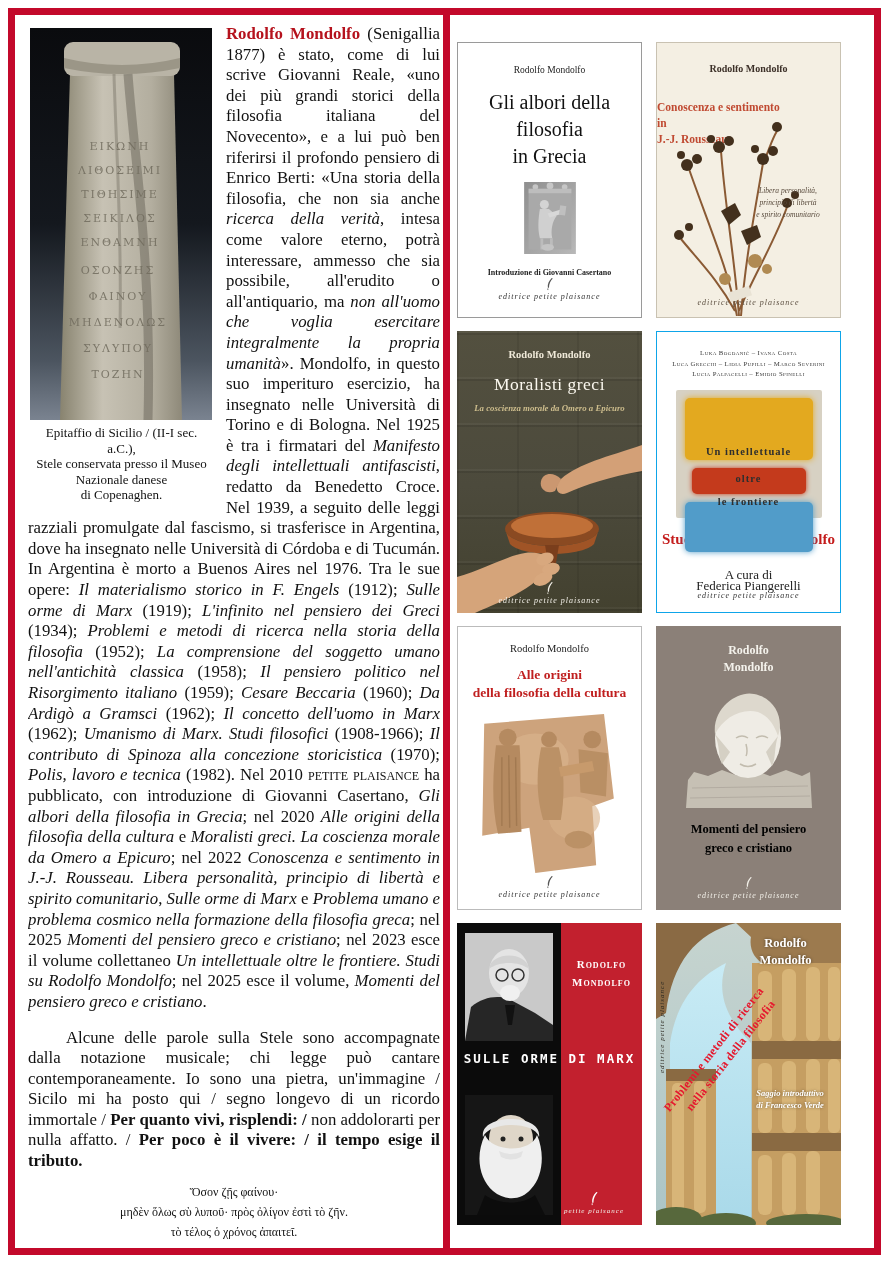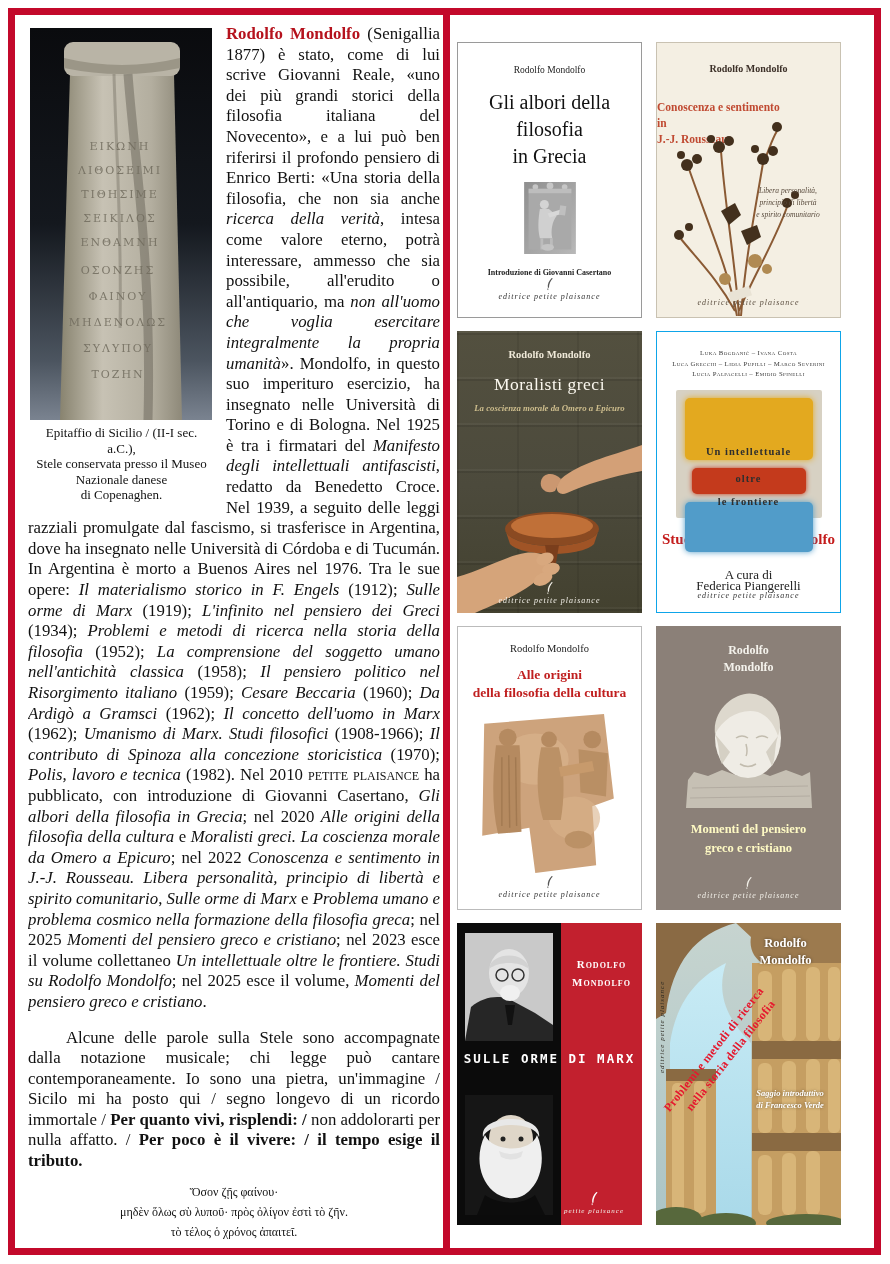--- a/index.html
+++ b/index.html
@@ -82,21 +82,21 @@
   .c5{background:#fff;border:1px solid #bbb;display:flex;flex-direction:column;align-items:center;text-align:center;}
   .c5 .author{font-size:10.5px;margin-top:16px;color:#222;}
   .c5 .title{font-size:13.5px;line-height:18px;font-weight:bold;color:#c01f1f;margin-top:12px;}
   .c5 .art{margin-top:8px;}
   .c5 .pub{margin-top:auto;margin-bottom:10px;}
 
   
   .c6{background:#8b8078;text-align:center;}
   .c6 .author{font-size:12px;line-height:17px;font-weight:bold;color:#f4f2ec;margin-top:16px;}
   .c6 .art{margin-top:10px;}
-  .c6 .title{font-size:12.5px;line-height:19px;font-weight:bold;color:#fef9c3;margin-top:8px;}
+  .c6 .title{font-size:12.5px;line-height:19px;font-weight:bold;color:#000000;margin-top:8px;}
   .c6 .pub{position:absolute;bottom:10px;width:100%;}
 
   
   .c7{background:linear-gradient(90deg,#0b0b0b 0 104px,#c2202e 104px 100%);}
   .c7 .portrait{position:absolute;left:8px;}
   .c7 .author{position:absolute;left:108px;right:4px;top:32px;text-align:center;color:#fff;
               font-variant:small-caps;font-weight:bold;font-size:11px;line-height:18px;letter-spacing:1px;}
   .c7 .title{position:absolute;left:0;right:0;top:128px;text-align:center;color:#fff;
              font-family:"DejaVu Sans Mono",monospace;font-size:12.5px;letter-spacing:2px;font-weight:bold;
              text-transform:uppercase;}

